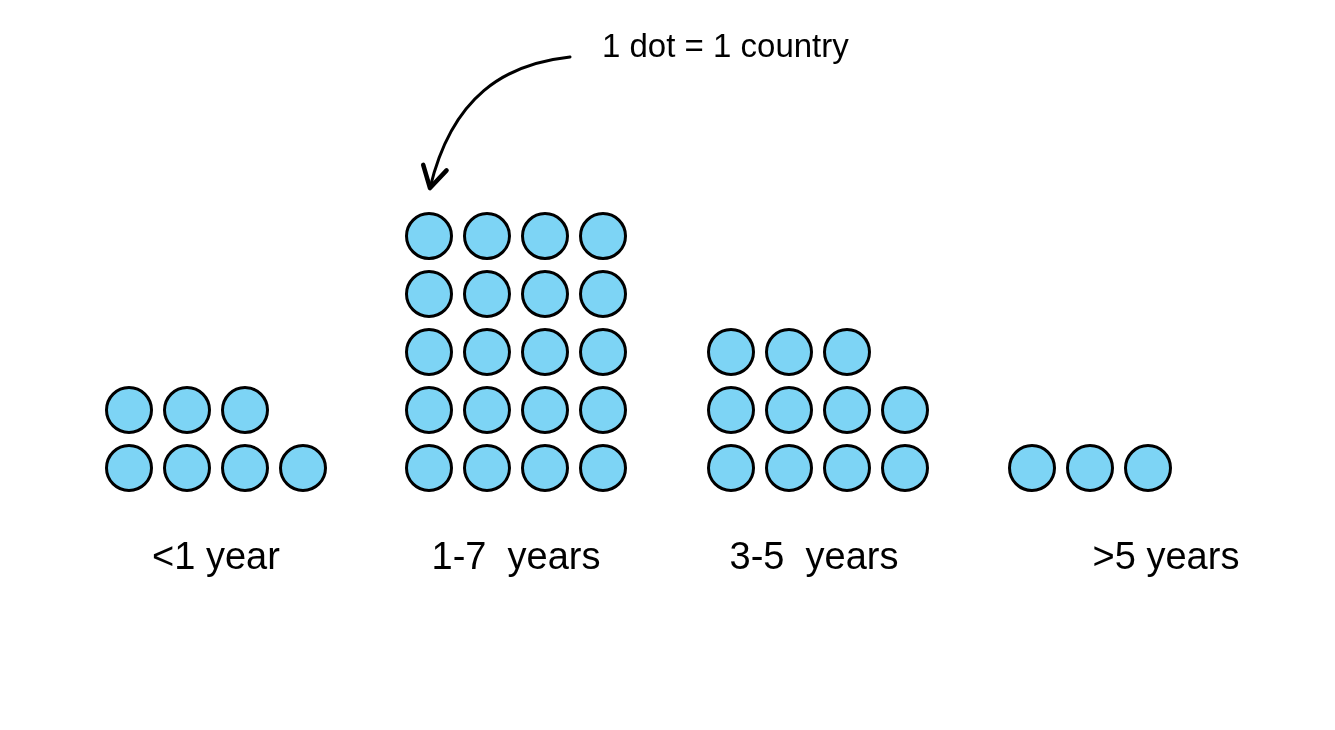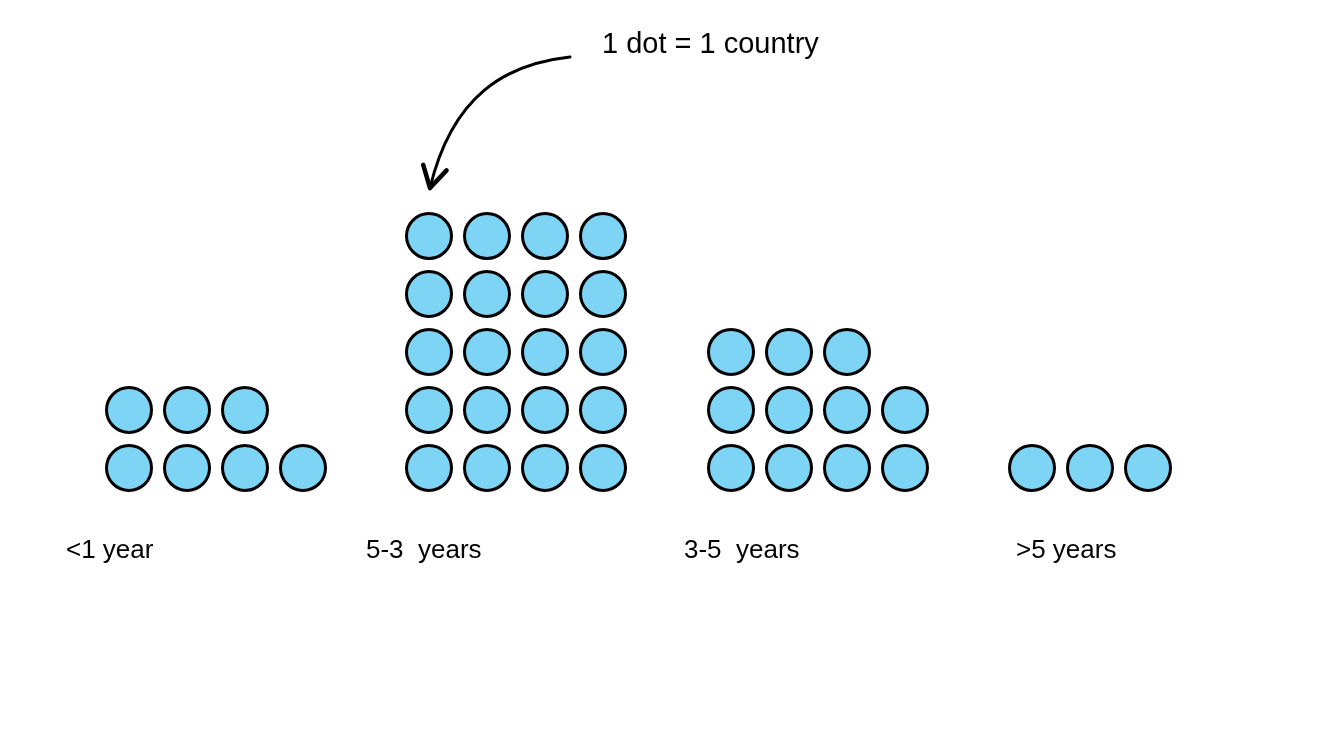--- a/index.html
+++ b/index.html
@@ -21,21 +21,21 @@
     left: 0;
     top: 0;
     width: 1335px;
     height: 730px;
     pointer-events: none;
   }
   .annotation {
     position: absolute;
     left: 602px;
     top: 28px;
-    font-size: 29px;
+    font-size: 33px;
     line-height: 1.1;
     color: #000000;
     white-space: pre;
   }
   .dot-grid {
     position: absolute;
     display: flex;
     flex-direction: column;
     gap: 10px;
   }
@@ -48,21 +48,22 @@
     width: 48px;
     height: 48px;
     box-sizing: border-box;
     border: 3px solid #000000;
     border-radius: 50%;
   }
   .cat-label {
     position: absolute;
     top: 534px;
     width: 300px;
-    font-size: 26px;
+    text-align: center;
+    font-size: 38px;
     line-height: 1.2;
     color: #000000;
     white-space: pre;
   }
   .axis-title {
     position: absolute;
     left: 0;
     top: 656px;
     width: 1335px;
     text-align: center;
@@ -127,41 +128,41 @@
           <span class="dot" style="background: rgb(125, 212, 245); border-color: rgb(0, 0, 0);"></span>
           <span class="dot" style="background: rgb(125, 212, 245); border-color: rgb(0, 0, 0);"></span>
         </div>
         <div class="dot-row">
           <span class="dot" style="background: rgb(125, 212, 245); border-color: rgb(0, 0, 0);"></span>
           <span class="dot" style="background: rgb(125, 212, 245); border-color: rgb(0, 0, 0);"></span>
           <span class="dot" style="background: rgb(125, 212, 245); border-color: rgb(0, 0, 0);"></span>
           <span class="dot" style="background: rgb(125, 212, 245); border-color: rgb(0, 0, 0);"></span>
         </div>
       </div>
-      <div class="cat-label" style="left: 366px;">5-3  years</div>
+      <div class="cat-label" style="left: 366px;">1-7  years</div>
       <div class="dot-grid" style="left: 707px; top: 328px;">
         <div class="dot-row">
           <span class="dot" style="background: rgb(125, 212, 245); border-color: rgb(0, 0, 0);"></span>
           <span class="dot" style="background: rgb(125, 212, 245); border-color: rgb(0, 0, 0);"></span>
           <span class="dot" style="background: rgb(125, 212, 245); border-color: rgb(0, 0, 0);"></span>
         </div>
         <div class="dot-row">
           <span class="dot" style="background: rgb(125, 212, 245); border-color: rgb(0, 0, 0);"></span>
           <span class="dot" style="background: rgb(125, 212, 245); border-color: rgb(0, 0, 0);"></span>
           <span class="dot" style="background: rgb(125, 212, 245); border-color: rgb(0, 0, 0);"></span>
           <span class="dot" style="background: rgb(125, 212, 245); border-color: rgb(0, 0, 0);"></span>
         </div>
         <div class="dot-row">
           <span class="dot" style="background: rgb(125, 212, 245); border-color: rgb(0, 0, 0);"></span>
           <span class="dot" style="background: rgb(125, 212, 245); border-color: rgb(0, 0, 0);"></span>
           <span class="dot" style="background: rgb(125, 212, 245); border-color: rgb(0, 0, 0);"></span>
           <span class="dot" style="background: rgb(125, 212, 245); border-color: rgb(0, 0, 0);"></span>
         </div>
       </div>
-      <div class="cat-label" style="left: 684px;">3-5  years</div>
+      <div class="cat-label" style="left: 664px;">3-5  years</div>
       <div class="dot-grid" style="left: 1008px; top: 444px;">
         <div class="dot-row">
           <span class="dot" style="background: rgb(125, 212, 245); border-color: rgb(0, 0, 0);"></span>
           <span class="dot" style="background: rgb(125, 212, 245); border-color: rgb(0, 0, 0);"></span>
           <span class="dot" style="background: rgb(125, 212, 245); border-color: rgb(0, 0, 0);"></span>
         </div>
       </div>
       <div class="cat-label" style="left: 1016px;">&gt;5 years</div>
     </div>
 

